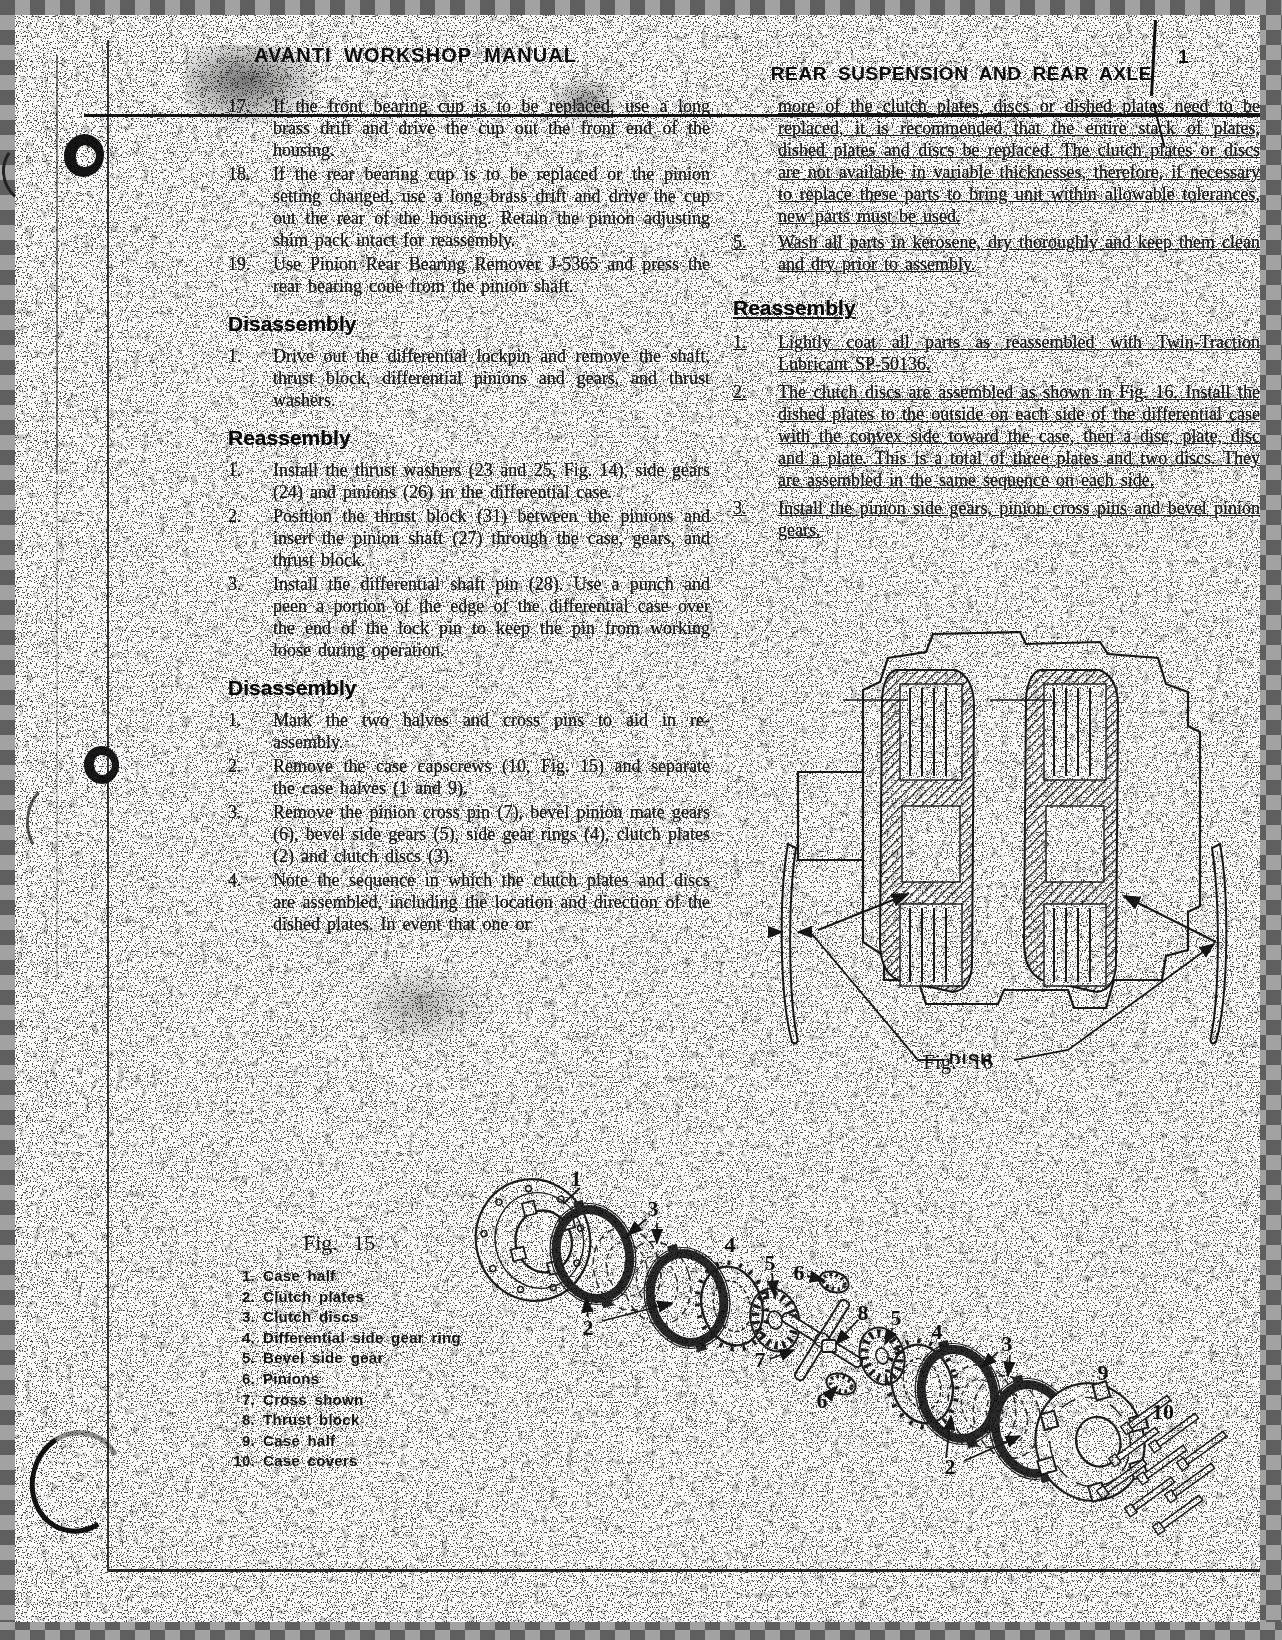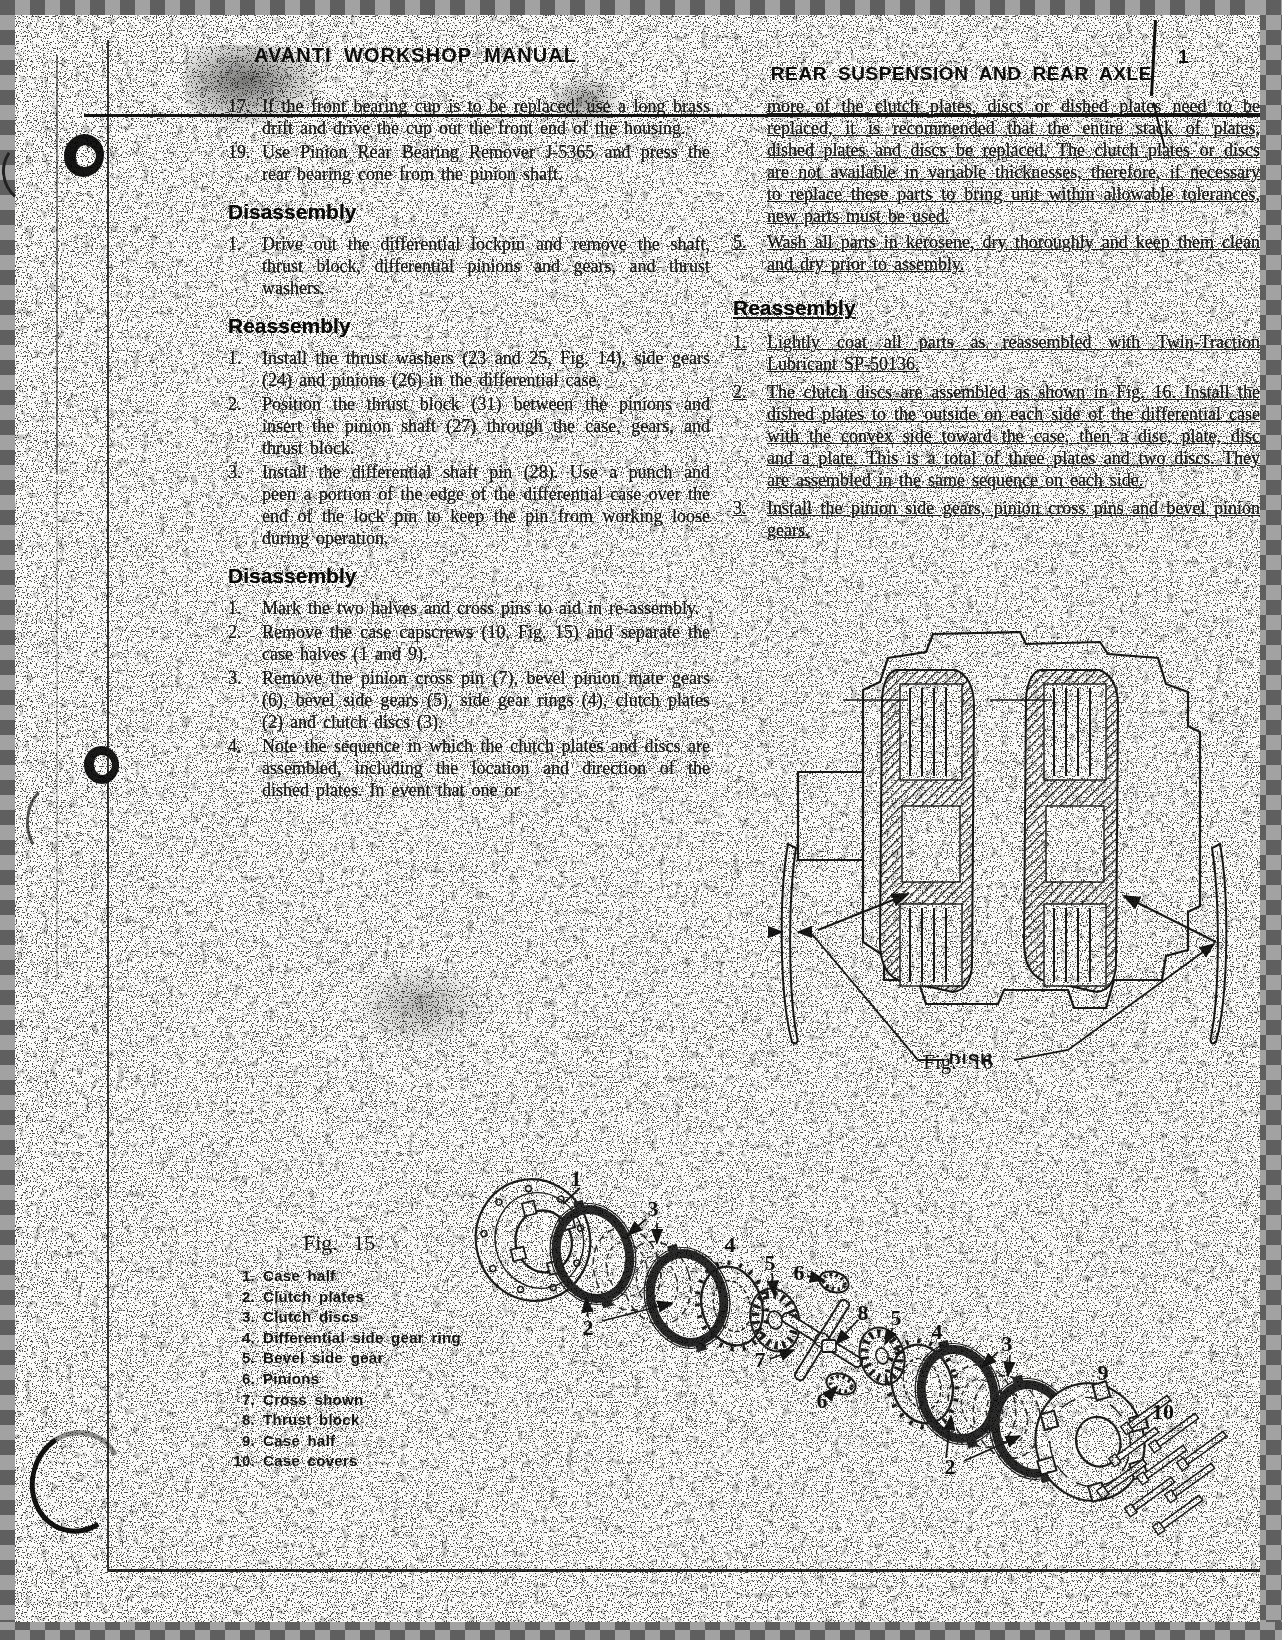--- a/index.html
+++ b/index.html
@@ -40,21 +40,21 @@
   #noise{position:absolute;left:0;top:0;width:1282px;height:1640px;pointer-events:none;}
   
   .hdr-left{position:absolute;left:228px;top:44px;font-family:"Liberation Sans",sans-serif;font-weight:bold;font-size:20px;letter-spacing:1px;word-spacing:6px;color:#101010;margin-left:26px;}
   .hdr-right{position:absolute;left:700px;top:63px;width:452px;text-align:right;font-family:"Liberation Sans",sans-serif;font-weight:bold;font-size:19px;letter-spacing:.6px;word-spacing:5px;color:#101010;}
   .hdr-page{position:absolute;left:1178px;top:46px;font-family:"Liberation Sans",sans-serif;font-weight:bold;font-size:19px;color:#101010;}
   .hdr-rule{position:absolute;left:84px;top:114px;width:1176px;height:3px;background:#141414;}
   
   .col{position:absolute;color:#1b1b1b;font-size:18px;line-height:22px;word-spacing:2.5px;text-shadow:0 0 .4px rgba(0,0,0,.55);}
   #col-left{left:228px;top:88px;width:482px;}
   #col-right{left:733px;top:88px;width:527px;text-decoration:underline;}
-  .li{display:flex;margin-top:2px;}
+  .li{display:flex;margin-top:2px;gap:11px;}
   .li .num{flex:0 0 34px;}
   .li .txt{flex:1;text-align:justify;}
   .h-sec{font-family:"Liberation Sans",sans-serif;font-weight:bold;font-size:23px;letter-spacing:.5px;word-spacing:8px;color:#0d0d0d;}
   .h-sub{font-family:"Liberation Sans",sans-serif;font-weight:bold;font-size:21px;color:#0d0d0d;}
   
   .mt-secA{margin-top:28px;} .mt-subA{margin-top:16px;} .mt-listA{margin-top:10px;}
   .mt-secB{margin-top:34px;} .mt-subB{margin-top:16px;}
   .mt-reasm{margin-top:16px;}
   
   #fig16{position:absolute;left:768px;top:612px;width:478px;height:452px;}
@@ -94,20 +94,24 @@
 
 <div class="hdr-left">AVANTI WORKSHOP MANUAL</div>
 <div class="hdr-right">REAR SUSPENSION AND REAR AXLE</div>
 <div class="hdr-page">1</div>
 <div class="hdr-rule"></div>
 
 <div class="col" id="col-left">
   <div class="li" style="margin-top:7px;">
     <span class="num">17.</span>
     <span class="txt">If the front bearing cup is to be replaced, use a long brass drift and drive the cup out the front end of the housing.</span>
+  </div>
+  <div class="li">
+    <span class="num">18.</span>
+    <span class="txt">If the rear bearing cup is to be replaced or the pinion setting changed, use a long brass drift and drive the cup out the rear of the housing. Retain the pinion adjusting shim pack intact for reassembly.</span>
   </div>
   <div class="li">
     <span class="num">19.</span>
     <span class="txt">Use Pinion Rear Bearing Remover J-5365 and press the rear bearing cone from the pinion shaft.</span>
   </div>
 
   <div class="h-sub mt-subA">Disassembly</div>
   <div class="li mt-listA">
     <span class="num">1.</span>
     <span class="txt">Drive out the differential lockpin and remove the shaft, thrust block, differential pinions and gears, and thrust washers.</span>

